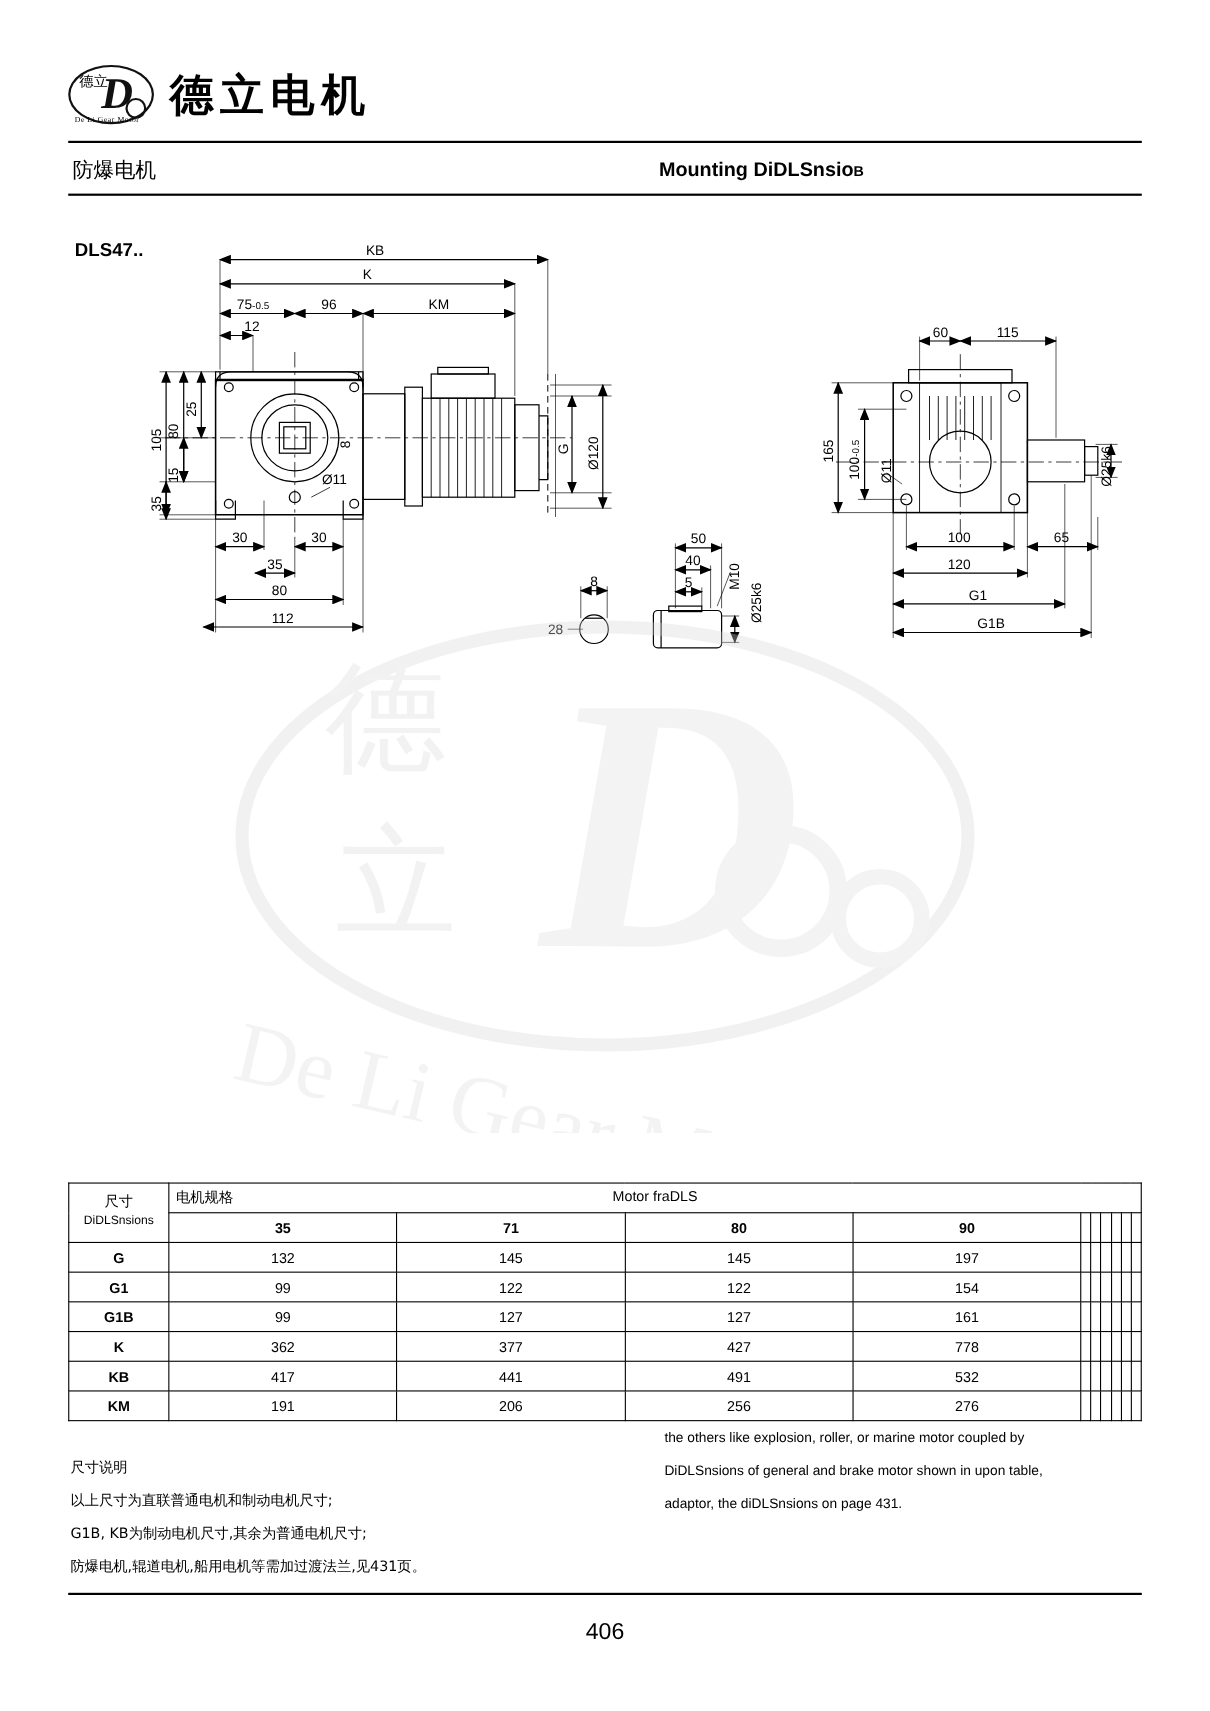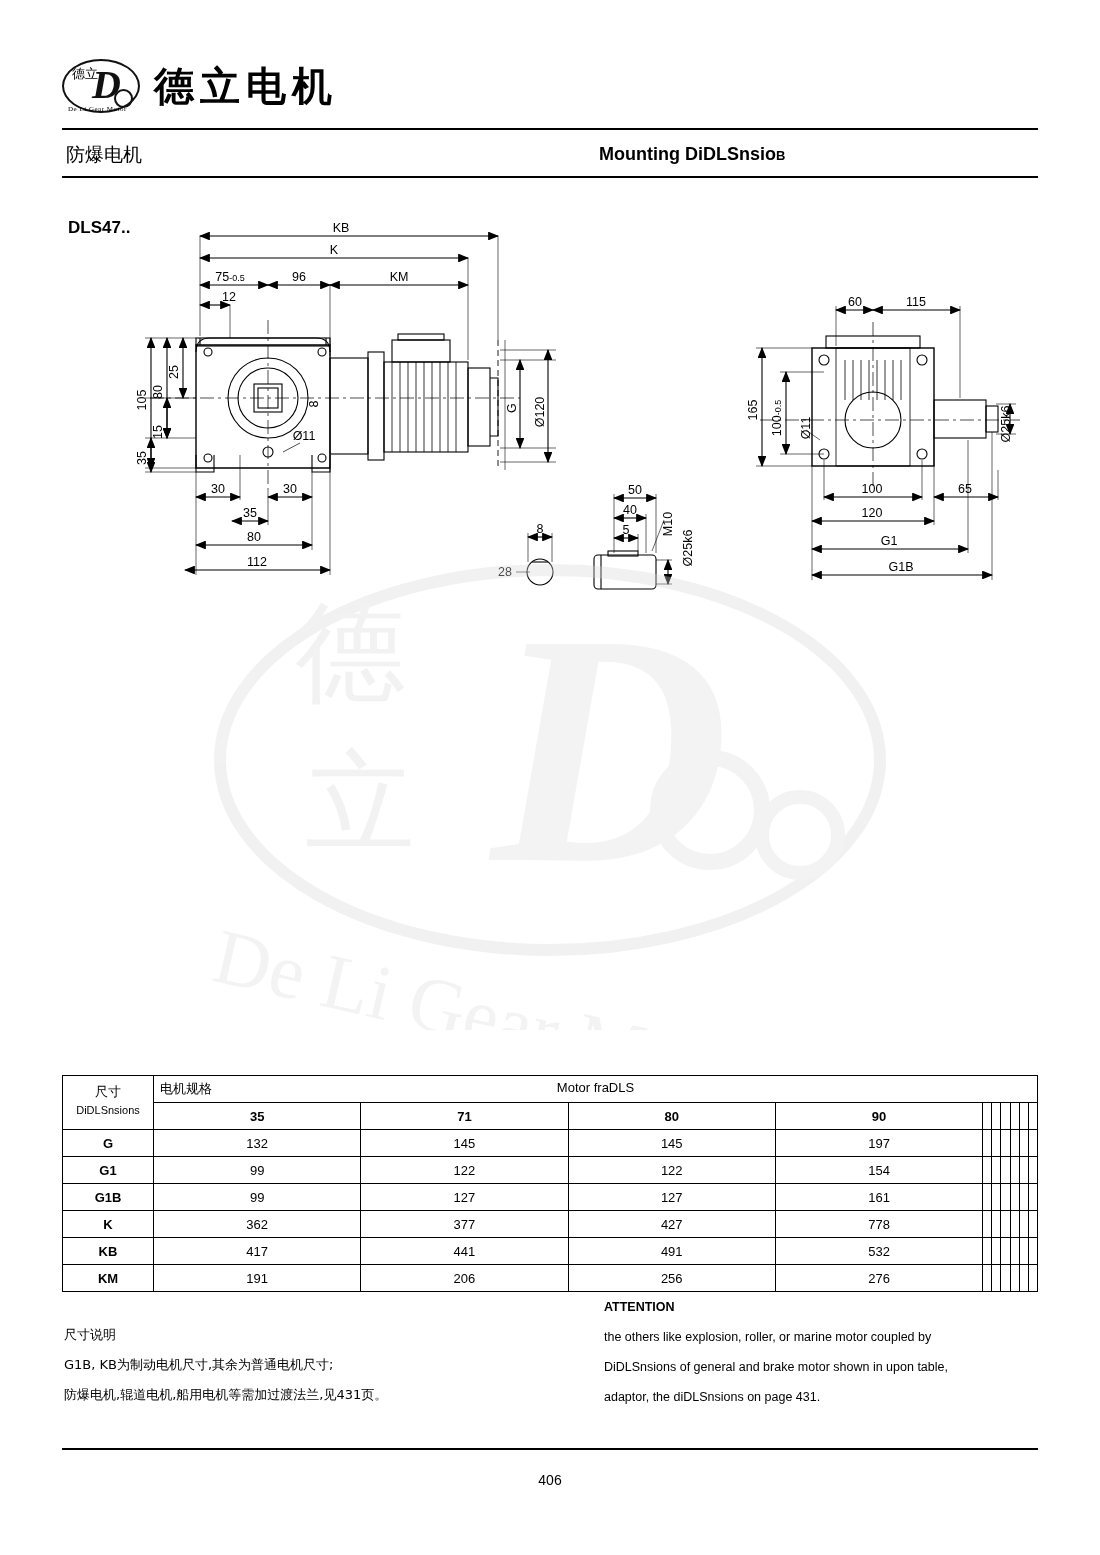--- a/index.html
+++ b/index.html
@@ -61,21 +61,21 @@
   .hdr-split{position:relative;height:46px;width:90px;}
   .hdr-split .cn{position:absolute;left:0;right:0;top:3px;font-size:13px;}
   .hdr-split .en{position:absolute;left:0;right:0;top:24px;font-size:11px;}
 
   
   .notes-cn{position:absolute;left:64px;top:1292px;width:470px;font-size:13px;line-height:30px;font-family:"DejaVu Sans",sans-serif;margin-top:28px;}
   .notes-en{position:absolute;left:604px;top:1292px;width:440px;font-size:12.5px;line-height:30px;}
   .notes-en .t{font-weight:bold;}
 
   .hr3{position:absolute;left:62px;top:1448px;width:976px;height:2px;background:#000;}
-  .pageno{position:absolute;left:0;top:1472px;width:1100px;text-align:center;font-size:14px;}
+  .pageno{position:absolute;left:0;top:1472px;width:1100px;text-align:center;font-size:21px;}
 </style>
 </head>
 <body>
 
 <div class="page">
 
   <div class="logo-block">
     <div class="logo-mark">
       <div class="ell"></div>
       <div class="dchar">德立</div>
@@ -472,26 +472,26 @@
       <td></td>
       <td></td>
       <td></td>
       <td></td>
     </tr>
   </tbody>
     </table>
 
   <div class="notes-cn">
     <div>尺寸说明</div>
+    <div>以上尺寸为直联普通电机和制动电机尺寸;</div>
     <div>G1B, KB为制动电机尺寸,其余为普通电机尺寸;</div>
     <div>防爆电机,辊道电机,船用电机等需加过渡法兰,见431页。</div>
   </div>
 
   <div class="notes-en">
-    <div class="t">ATTENTION</div>
     <div>the others like explosion, roller, or marine motor coupled by</div>
     <div>DiDLSnsions of general and brake motor shown in upon table,</div>
     <div>adaptor, the diDLSnsions on page 431.</div>
   </div>
 
   <div class="hr3"></div>
   <div class="pageno">406</div>
 </div>
 
 </body></html>

